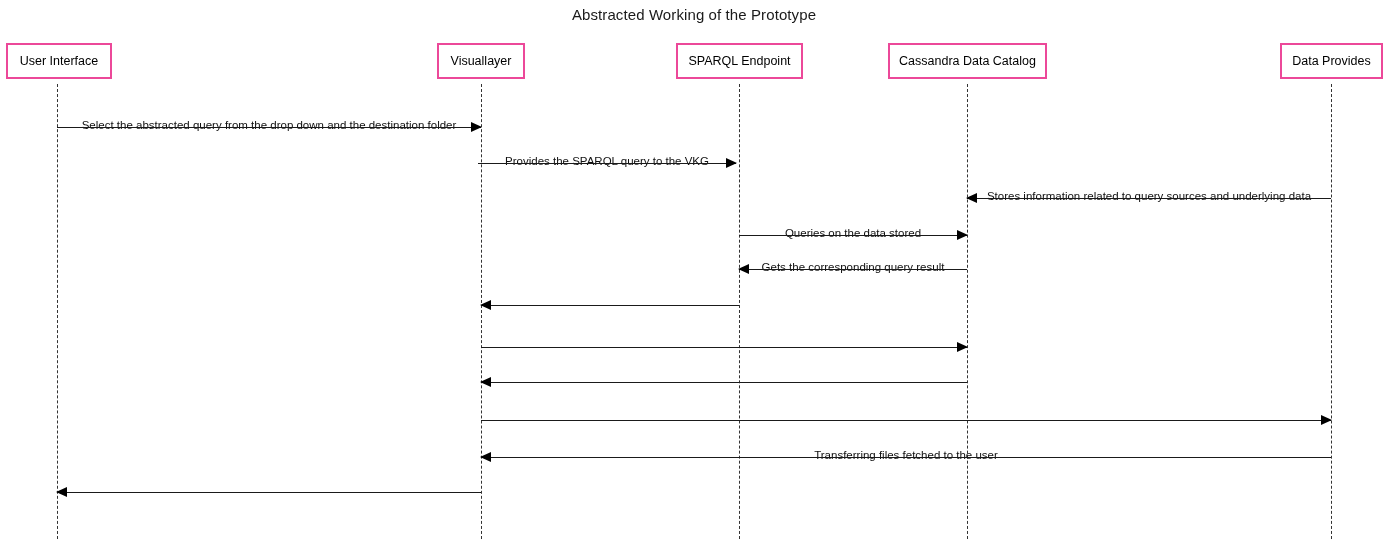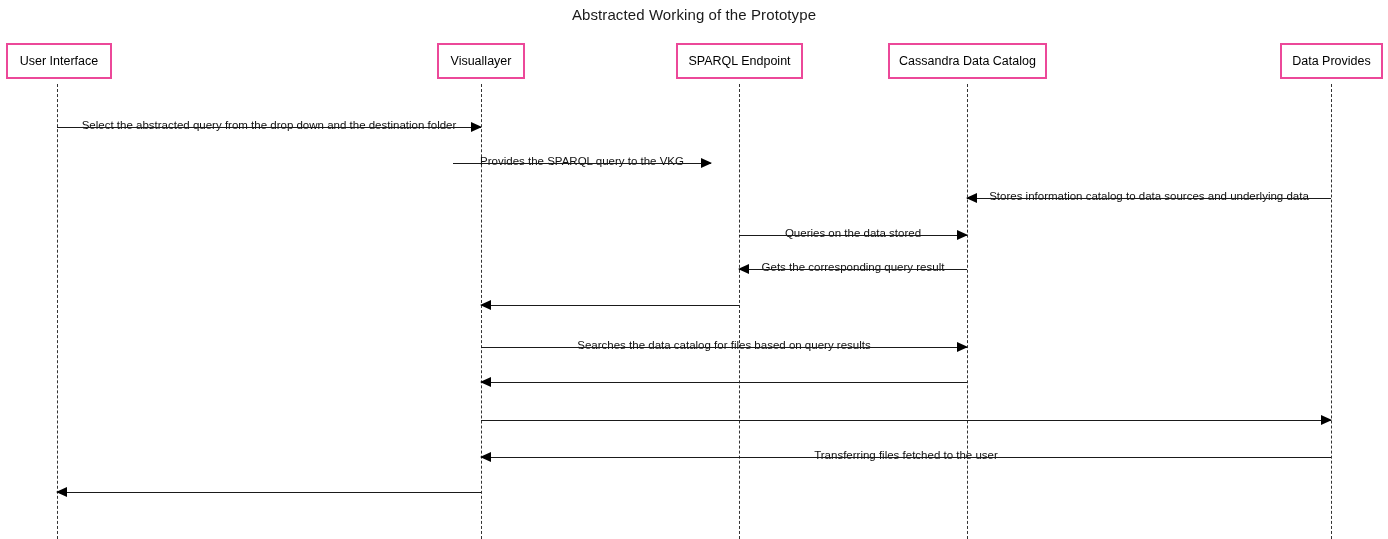--- a/index.html
+++ b/index.html
@@ -108,46 +108,45 @@
       <div class="lifeline" style="left: 739px; top: 84px; height: 455px;"></div>
       <div class="lifeline" style="left: 967px; top: 84px; height: 455px;"></div>
       <div class="lifeline" style="left: 1331px; top: 84px; height: 455px;"></div>
     </div>
   <div id="messages-layer">
       <div class="message" style="left: 57px; width: 424px; top: 110px;">
         <div class="msg-label">Select the abstracted query from the drop down and the destination folder</div>
         <div class="msg-line"></div>
         <div class="msg-arrow right"></div>
       </div>
-      <div class="message" style="left: 453px; width: 258px; top: 146px;">
+      <div class="message" style="left: 478px; width: 258px; top: 146px;">
         <div class="msg-label">Provides the SPARQL query to the VKG</div>
         <div class="msg-line"></div>
         <div class="msg-arrow right"></div>
       </div>
       <div class="message" style="left: 967px; width: 364px; top: 181px;">
-        <div class="msg-label">Stores information catalog to data sources and underlying data</div>
+        <div class="msg-label">Stores information related to query sources and underlying data</div>
         <div class="msg-line"></div>
         <div class="msg-arrow left"></div>
       </div>
       <div class="message" style="left: 739px; width: 228px; top: 218px;">
         <div class="msg-label">Queries on the data stored</div>
         <div class="msg-line"></div>
         <div class="msg-arrow right"></div>
       </div>
       <div class="message" style="left: 739px; width: 228px; top: 252px;">
         <div class="msg-label">Gets the corresponding query result</div>
         <div class="msg-line"></div>
         <div class="msg-arrow left"></div>
       </div>
       <div class="message" style="left: 481px; width: 258px; top: 288px;">
         <div class="msg-line"></div>
         <div class="msg-arrow left"></div>
       </div>
       <div class="message" style="left: 481px; width: 486px; top: 330px;">
-        <div class="msg-label">Searches the data catalog for files based on query results</div>
         <div class="msg-line"></div>
         <div class="msg-arrow right"></div>
       </div>
       <div class="message" style="left: 481px; width: 486px; top: 365px;">
         <div class="msg-line"></div>
         <div class="msg-arrow left"></div>
       </div>
       <div class="message" style="left: 481px; width: 850px; top: 403px;">
         <div class="msg-line"></div>
         <div class="msg-arrow right"></div>

